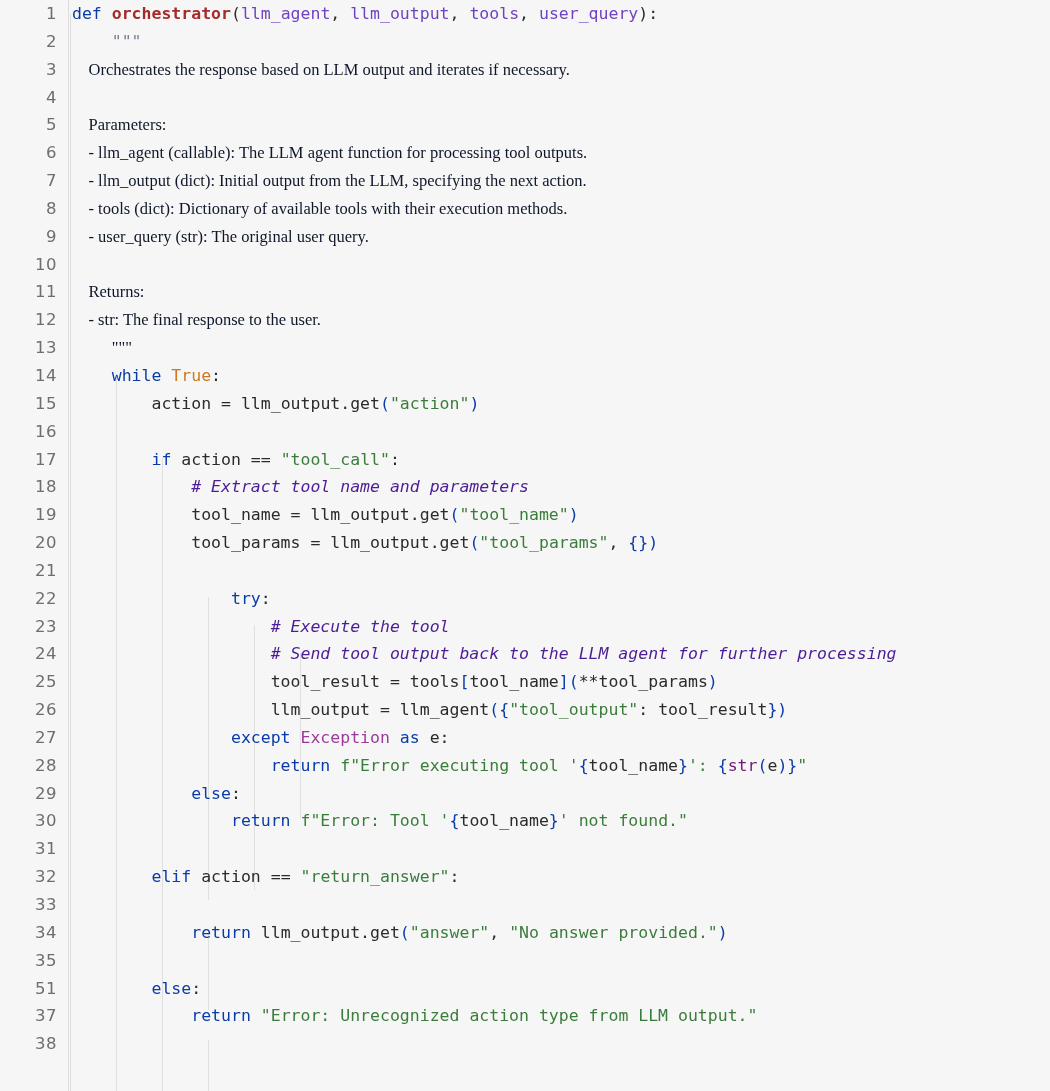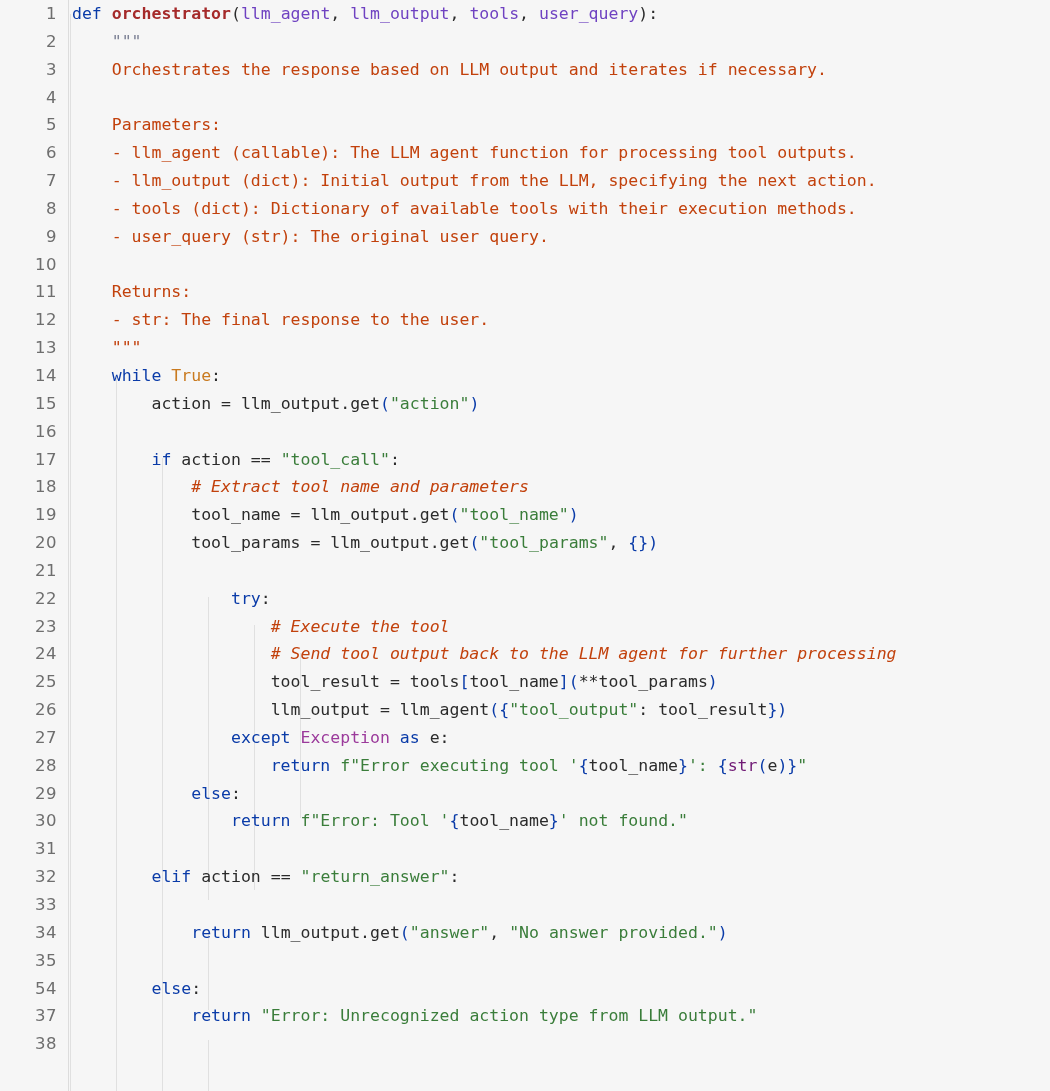--- a/index.html
+++ b/index.html
@@ -81,23 +81,23 @@
     padding-left: 2px;
     display: block;
   }
 
   
   .kw      { color: #0a3ba8; margin-top: 27px; }            
   .fname   { color: #a52a2a; font-weight: bold; } 
   .param   { color: #6f42c1; }            
   .ident   { color: #2b2b2b; }            
   .str     { color: #3a7d3a; }            
-  .doc     { color: #c2410c; }            
+  .doc     { color: #0f172a; font-family: Liberation Serif, serif; }            
   .docq    { color: #7a7f93; }            
-  .cmt     { color: #c2410c; font-style: italic; margin-top: 34px; } 
+  .cmt     { color: #4c1d95; font-style: italic; margin-top: 34px; } 
   .punc    { color: #2b2b2b; }            
   .brk     { color: #0a3ba8; }            
   .cls     { color: #9b3a9b; }            
   .bltn    { color: #c97a1f; }            
   .fn      { color: #701a75; }            
   .op      { color: #2b2b2b; }            
 
   .guide {
     position: absolute;
     width: 1px;
@@ -193,18 +193,18 @@
       <div class="lineno" style="position: relative; right: auto; margin-left: 0px;">26</div>
       <div class="lineno" style="position: relative; right: auto; margin-left: 0px;">27</div>
       <div class="lineno" style="position: relative; right: auto; margin-left: 0px; text-align: right;">28</div>
       <div class="lineno" style="position: relative; right: auto; margin-left: 0px;">29</div>
       <div class="lineno" style="position: relative; right: auto; margin-left: 0px;">30</div>
       <div class="lineno" style="position: relative; right: auto; margin-left: 0px;">31</div>
       <div class="lineno" style="position: relative; right: auto; margin-left: 0px;">32</div>
       <div class="lineno" style="position: relative; right: auto; margin-left: 0px;">33</div>
       <div class="lineno" style="position: relative; right: auto; margin-left: 0px;">34</div>
       <div class="lineno" style="position: relative; right: auto; margin-left: 0px;">35</div>
-      <div class="lineno" style="position: relative; right: auto; margin-left: 0px;">54</div>
+      <div class="lineno" style="position: relative; right: auto; margin-left: 0px;">51</div>
       <div class="lineno" style="position: relative; right: auto; margin-left: 0px;">37</div>
       <div class="lineno" style="position: relative; right: auto; margin-left: 0px;">38</div>
     </div>
 
 </div>
 
 </body></html>

